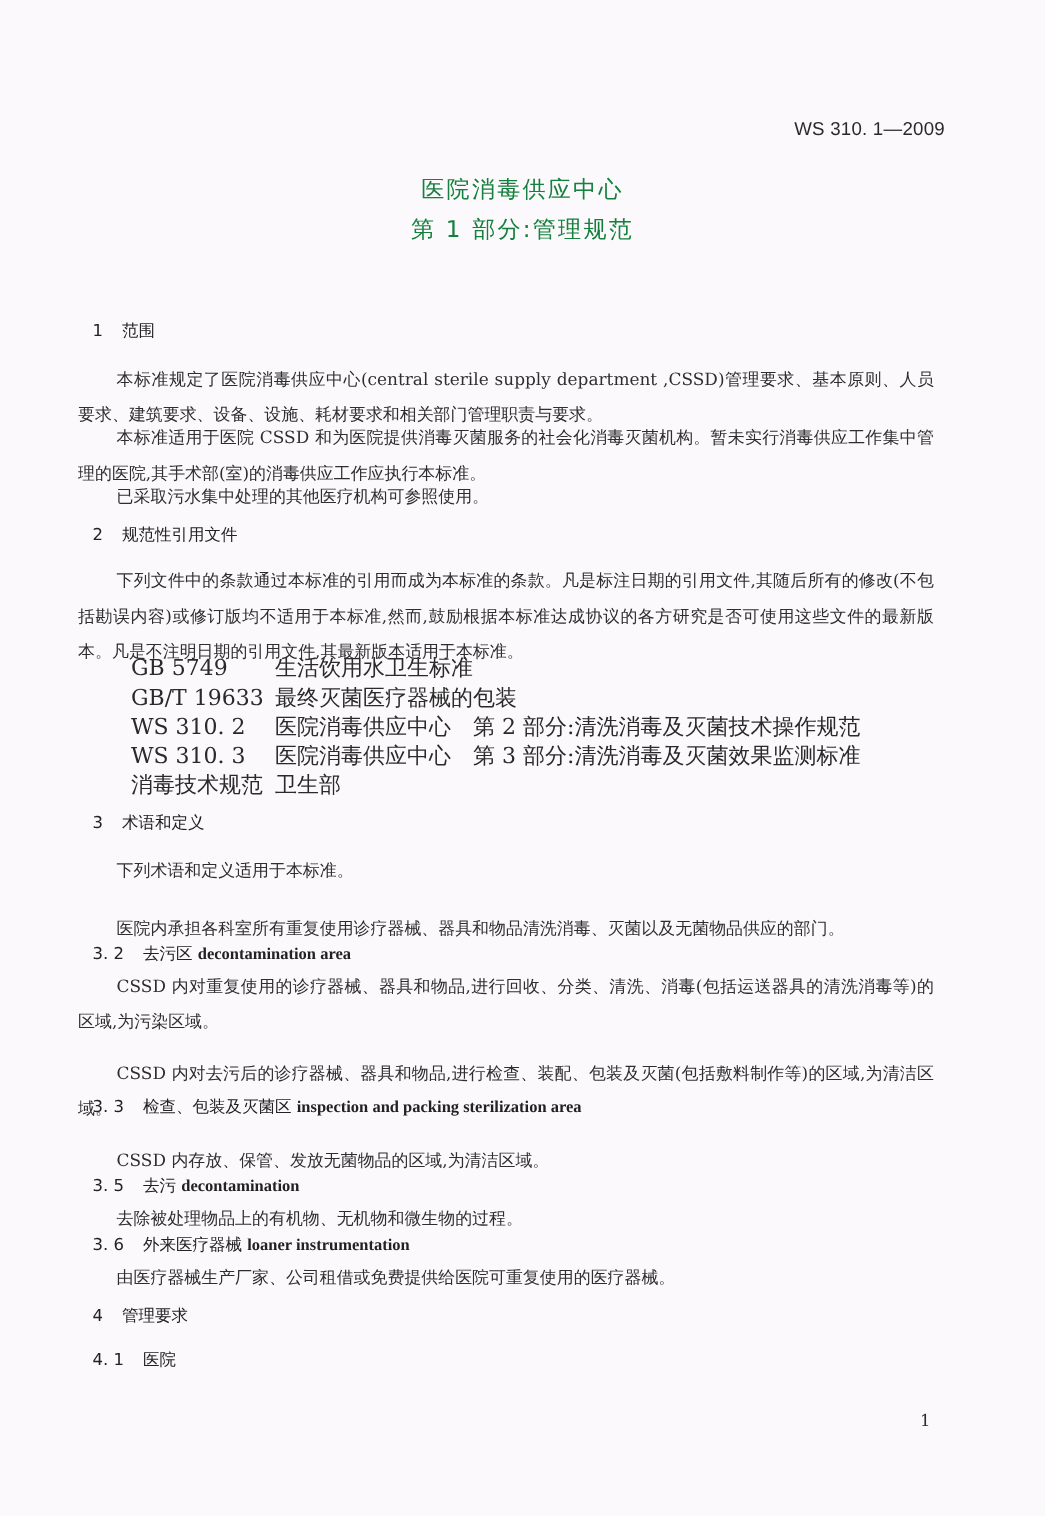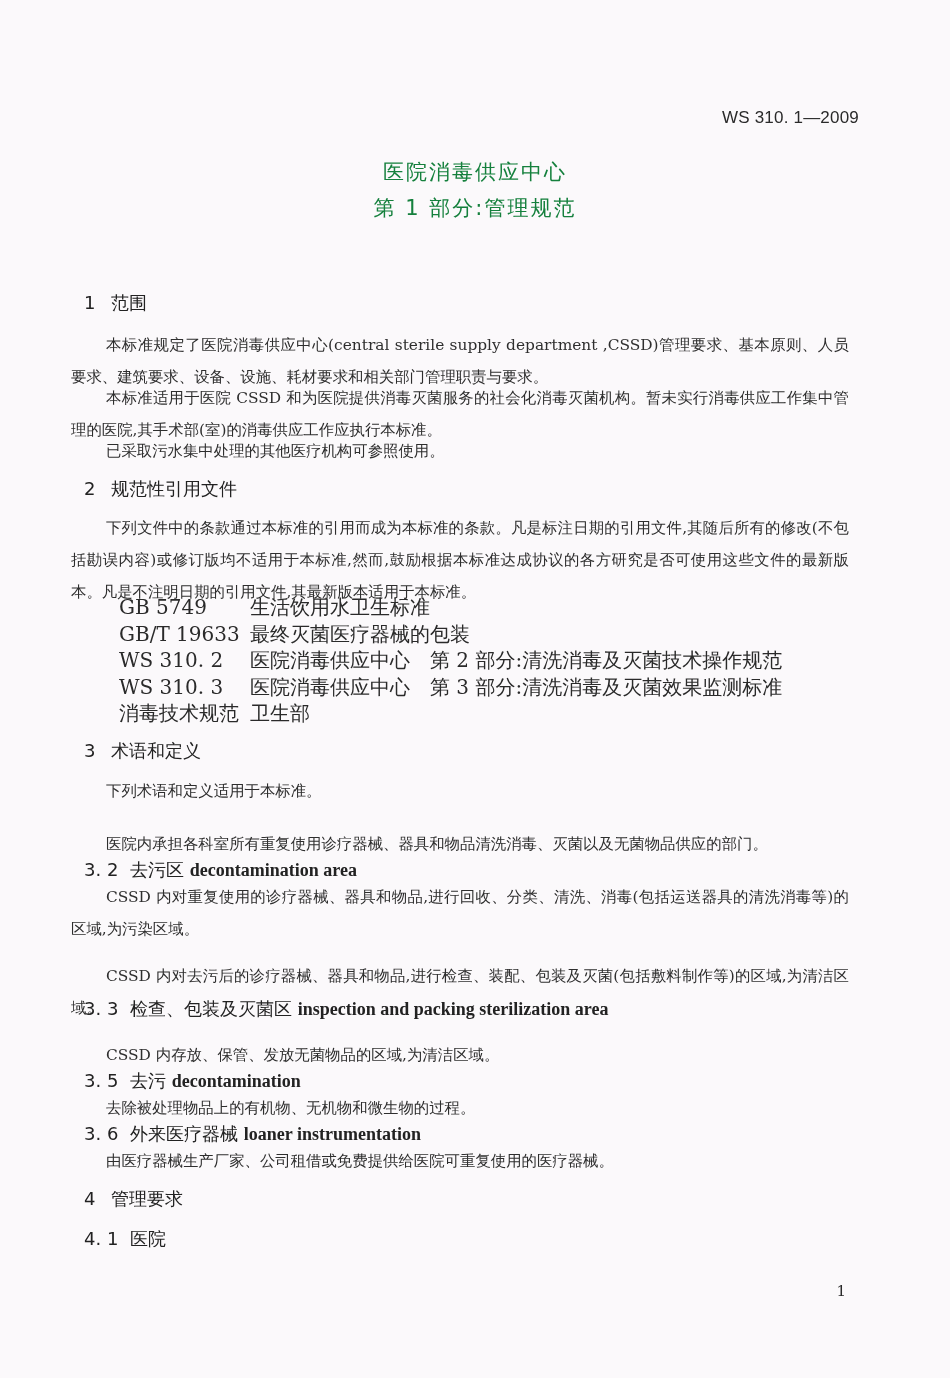--- a/index.html
+++ b/index.html
@@ -20,21 +20,21 @@
     .title {
       position: absolute; left: 0; width: 950px; text-align: center;
       font-family: "DejaVu Sans", "Liberation Sans", sans-serif;
       font-size: 21px; letter-spacing: 2px; color: #15803d;
     }
     .title.t1 { top: 158px; }
     .title.t2 { top: 194px; }
     .abs { position: absolute; white-space: nowrap; }
     .h {
       font-family: "DejaVu Sans", "Liberation Sans", sans-serif;
-      font-size: 18px; color: #222;
+      font-size: 15px; color: #222;
     }
     .h .num { display: inline-block; width: 27px; }
     .h .num2 { display: inline-block; width: 46px; }
     .para { position: absolute; left: 71px; width: 778px; font-size: 15.4px; line-height: 32px; text-align: justify; text-indent: 35px; color: #2e2e2e; }
     .ref-row { position: absolute; left: 119px; font-size: 20px; }
     .ref-code { display: inline-block; width: 131px; }
     .term-en { font-family: "Liberation Serif", "DejaVu Serif", serif; font-weight: bold; }
     .pageno { position: absolute; right: 104px; top: 1282px; font-size: 15px; }
   </style>
 </head>

